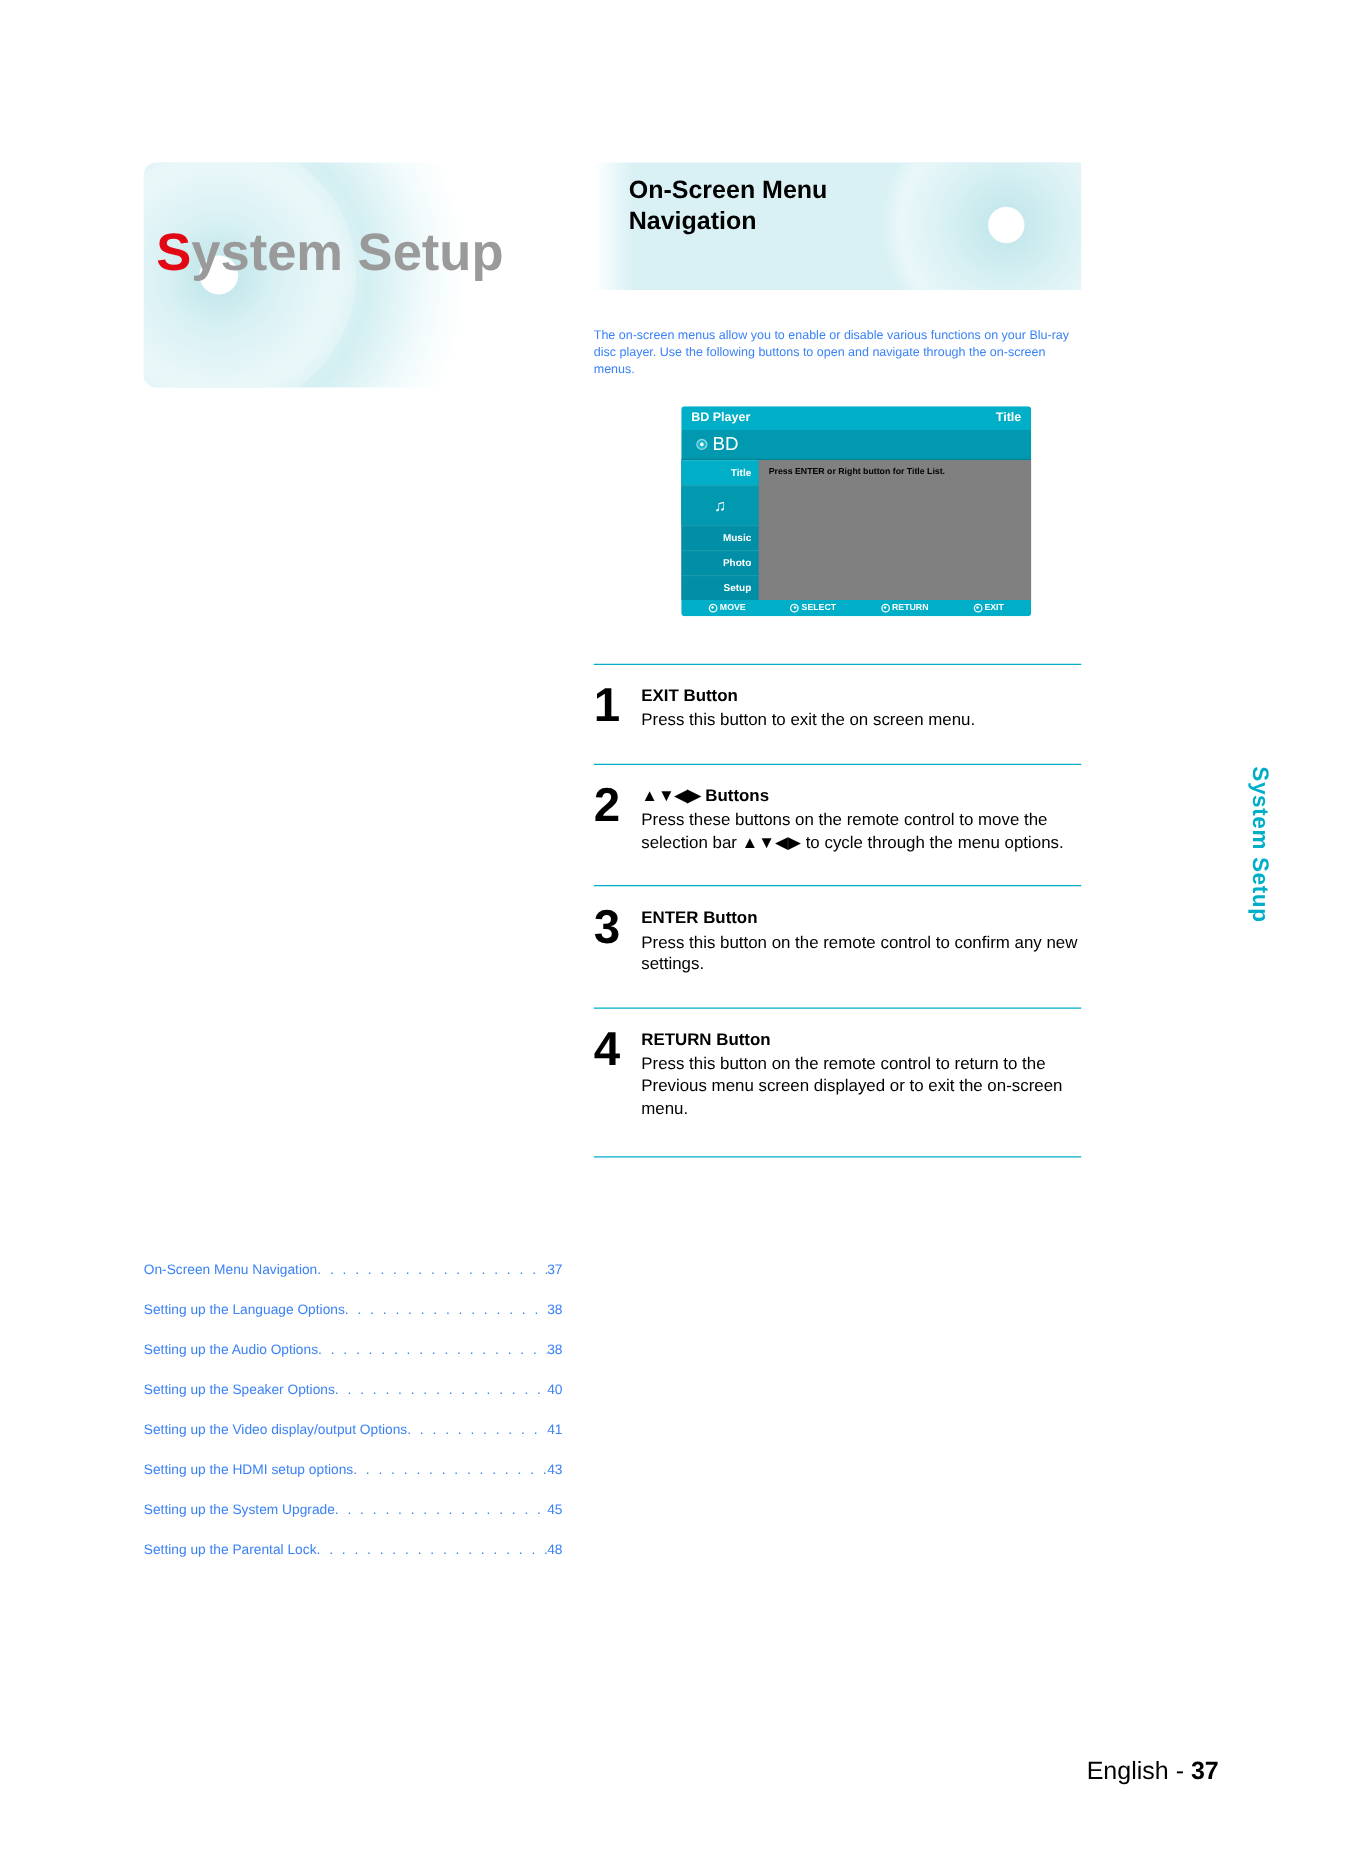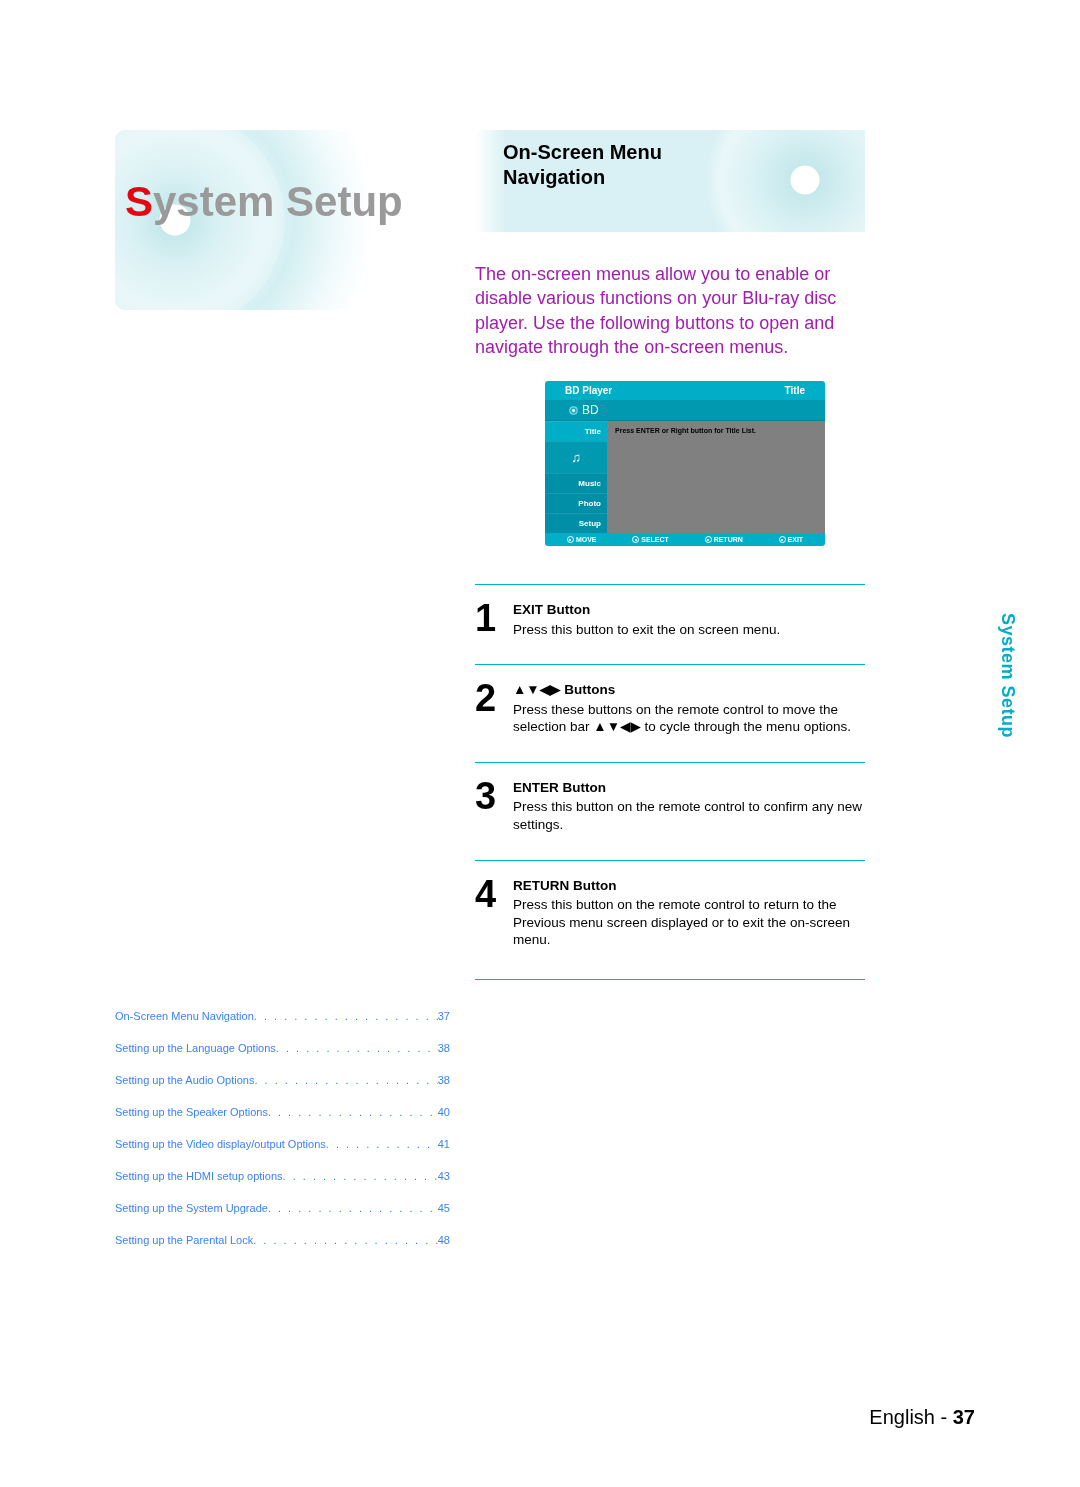--- a/index.html
+++ b/index.html
@@ -104,45 +104,45 @@
       top: 10px;
       left: 28px;
       font-size: 20px;
       font-weight: bold;
       color: #000;
       line-height: 1.25;
       z-index: 2;
     }
     .intro-text {
       margin-top: 30px;
-      font-size: 18px;
+      font-size: 10px;
       line-height: 1.35;
-      color: #a21caf;
+      color: #3b82f6;
     }
     
     .screen-mock {
       margin: 22px 0 0 70px;
       width: 280px;
       border-radius: 3px;
       overflow: hidden;
       font-size: 9px;
       color: #fff;
     }
     .sm-top {
       background: #00aec7;
       display: flex;
       justify-content: space-between;
-      padding: 4px 20px;
+      padding: 4px 8px;
       font-weight: bold;
       font-size: 10px;
     }
     .sm-sub {
       background: #0099b0;
-      padding: 3px 24px;
-      font-size: 12px;
+      padding: 3px 12px;
+      font-size: 15px;
       display: flex;
       align-items: center;
       gap: 4px;
       border-bottom: 1px solid #008599;
     }
     .sm-body {
       display: flex;
       background: #737373;
     }
     .sm-side {

